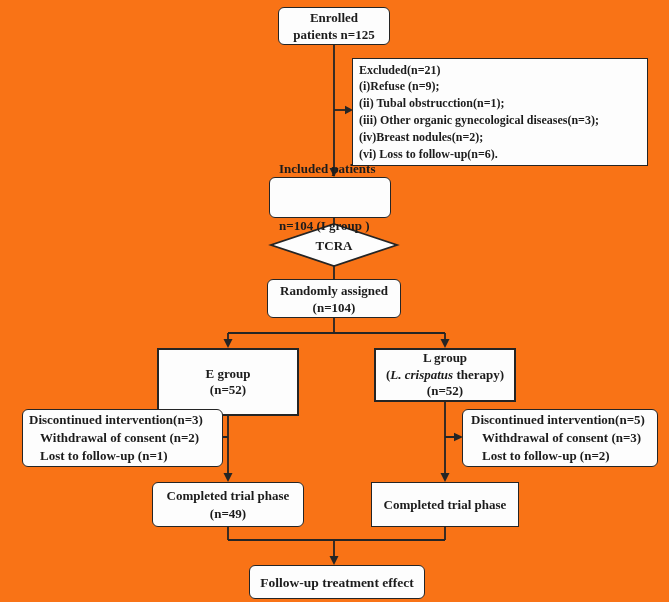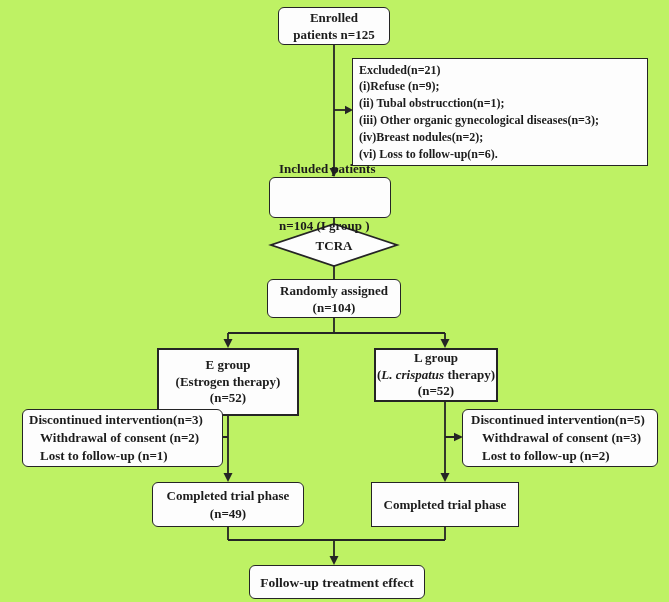--- a/index.html
+++ b/index.html
@@ -1,20 +1,20 @@
 <!DOCTYPE html>
 <html><head>
 <meta charset="utf-8">
 <style>
   html, body { margin: 0; padding: 0; background: #f7f7f7; }
   .canvas {
     position: relative;
     width: 669px;
     height: 602px;
-    background: #bef264;
+    background: #f97316;
     font-family: "Liberation Serif", "DejaVu Serif", serif;
     font-weight: bold;
     color: #1c1c1c;
     overflow: hidden;
   }
   svg.connectors {
     position: absolute;
     left: 0; top: 0;
     width: 669px; height: 602px;
   }
@@ -38,21 +38,21 @@
   
   .b-enrolled     { left: 278px; top:   7px; width: 112px; height: 38px; }
   .b-excluded     { left: 352px; top:  58px; width: 296px; height: 108px;
                     font-size: 12px; line-height: 16.8px; padding-left: 6px; padding-right: 4px; }
   .b-included     { left: 269px; top: 177px; width: 122px; height: 41px;
                     padding-left: 9px; line-height: 18px; gap: 39px; }
   .b-tcra         { left: 294px; top: 235px; width: 80px; height: 20px;
                     border: none; background: transparent; }
   .b-randomized   { left: 267px; top: 279px; width: 134px; height: 39px; }
   .b-egroup       { left: 157px; top: 348px; width: 142px; height: 68px; line-height: 16.5px; }
-  .b-lgroup       { left: 374px; top: 348px; width: 124px; height: 54px; line-height: 16.5px; }
+  .b-lgroup       { left: 374px; top: 348px; width: 142px; height: 54px; line-height: 16.5px; }
   .b-disc-left    { left:   22px; top: 409px; width: 201px; height: 58px;
                     line-height: 18px; padding-left: 6px; padding-right: 2px; }
   .b-disc-right   { left: 462px; top: 409px; width: 196px; height: 58px;
                     line-height: 18px; padding-left: 8px; padding-right: 2px; }
   .b-comp-left    { left: 152px; top: 482px; width: 152px; height: 45px; line-height: 18px; }
   .b-comp-right   { left: 371px; top: 482px; width: 148px; height: 45px; line-height: 18px; }
   .b-followup     { left: 249px; top: 565px; width: 176px; height: 34px; font-size: 13.5px; }
 
   .italic { font-style: italic; }
 </style>
@@ -109,21 +109,20 @@
     <span>TCRA</span>
   </div>
 
   <div class="box rounded b-randomized">
     <span>Randomly assigned</span>
     <span>(n=104)</span>
   </div>
 
   <div class="box thick b-egroup">
     <span>E group</span>
-    <span>(Estrogen therapy)</span>
     <span>(n=52)</span>
   </div>
 
   <div class="box thick b-lgroup">
     <span>L group</span>
     <span><span>(</span><span class="italic">L. crispatus</span><span> therapy)</span></span>
     <span>(n=52)</span>
   </div>
 
   <div class="box rounded b-disc-left left-text">

